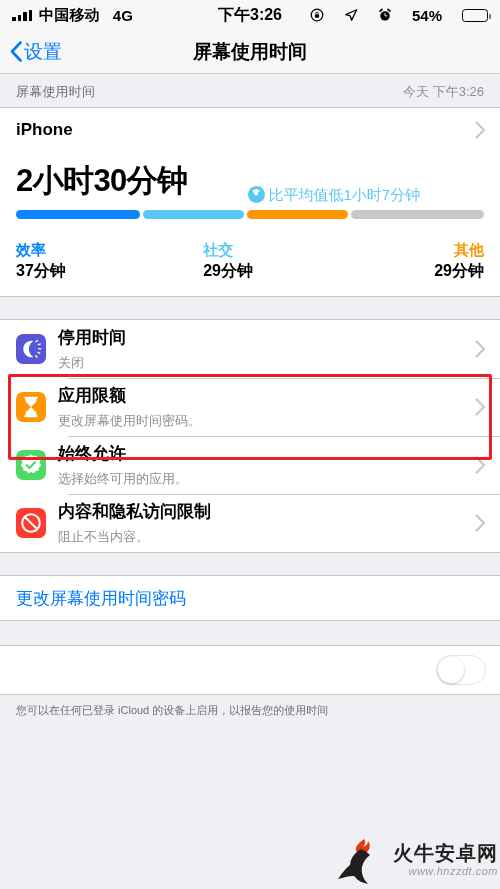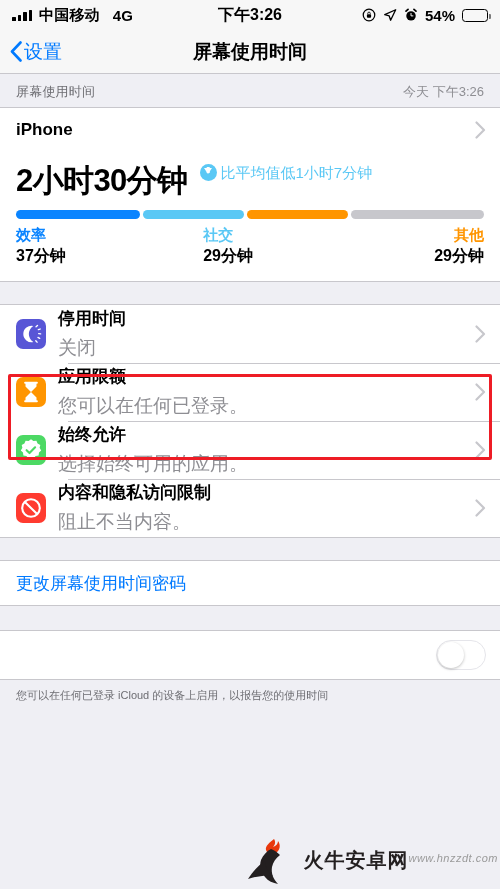--- a/index.html
+++ b/index.html
@@ -23,21 +23,21 @@
   .signal { display: flex; align-items: flex-end; gap: 2px; height: 12px; }
   .signal i { width: 3.5px; background: #000; border-radius: .5px; display:block; }
   .signal i:nth-child(1){height:4px;} .signal i:nth-child(2){height:6.5px;}
   .signal i:nth-child(3){height:9px;} .signal i:nth-child(4){height:11.5px;}
   .carrier { font-size: 15px; font-weight: bold; letter-spacing: .2px; }
   .net { font-size: 15px; font-weight: bold; margin-left: 6px; }
   .sb-center {
     position: absolute; left: 0; right: 0; text-align: center;
     font-size: 16px; font-weight: bold; pointer-events: none;
   }
-  .sb-right { margin-left: auto; display: flex; align-items: center; gap: 7px; z-index: 2; }
+  .sb-right { margin-left: auto; display: flex; align-items: center; gap: 20px; z-index: 2; }
   .ico-lock, .ico-loc, .ico-alarm { width: 14px; height: 14px; display:block; }
   .batt-pct { font-size: 15px; font-weight: bold; }
   .batt { width: 26px; height: 13px; border: 1.4px solid #000; border-radius: 3.5px;
           position: relative; padding: 1.3px; }
   .batt::after { content:""; position:absolute; right:-4px; top:4px; width:2px; height:5px;
                  background:#000; border-radius:0 1px 1px 0; opacity:.5; }
   .batt-fill { height: 100%; background: #000; border-radius: 1.5px; }
 
   
   .navbar {
@@ -65,51 +65,51 @@
          background: #fff; position: relative; cursor: pointer; }
   .row + .row::before {
     content:""; position: absolute; left: 16px; right: 0; top: 0; height: .5px; background: #c8c7cc;
   }
   .row.has-icon + .row.has-icon::before { left: 68px; }
   .row-title { font-size: 17px; color: #000; font-weight: bold; }
   .chev { margin-left: auto; color: #c7c7cc; flex: none; }
 
   
   .summary { background: #fff; padding: 6px 16px 14px 16px; }
-  .summary-top { display: flex; align-items: flex-start; }
+  .summary-top { display: flex; align-items: flex-end; gap: 48px; }
   .total { font-size: 31px; font-weight: bold; letter-spacing: -.6px; color: #000;
            line-height: 46px; white-space: nowrap; }
   .compare { margin-left: 12px; margin-top: 5px; display: flex; align-items: flex-start;
              color: #5ac8f5; font-size: 15px; line-height: 19px; max-width: 215px; }
   .compare .dot { flex: none; width: 17px; height: 17px; border-radius: 50%; background: #5ac8f5;
                   margin-right: 4px; margin-top: 1px; position: relative; }
   .compare .dot::after {
     content: ""; position: absolute; left: 50%; top: 3.5px; transform: translateX(-50%);
     width: 0; height: 0; border-left: 4px solid transparent; border-right: 4px solid transparent;
     border-top: 6px solid #fff;
   }
   .compare .dot::before {
     content: ""; position: absolute; left: 50%; top: 3px; transform: translateX(-50%);
     width: 2.6px; height: 6px; background: #fff;
   }
   .bar { display: flex; gap: 3px; margin-top: 6px; height: 9px; }
   .bar span { border-radius: 4.5px; display: block; }
   .legend { display: flex; margin-top: 7px; }
   .leg { font-size: 15px; }
-  .leg .lbl { font-weight: bold; }
+  .leg .lbl { font-weight: bold; margin-top: 15px; }
   .leg .val { color: #000; font-size: 16px; font-weight: bold; margin-top: 1px; }
 
   
   .app-icon {
     width: 30px; height: 30px; border-radius: 7px; flex: none; margin-right: 12px;
     display: flex; align-items: center; justify-content: center;
   }
   .row.two-line { min-height: 58px; }
   .row-texts { display: flex; flex-direction: column; justify-content: center; }
-  .row-sub { font-size: 19px; color: #8e8e93; margin-top: 5px; }
+  .row-sub { font-size: 13px; color: #8e8e93; margin-top: 5px; }
 
   .blue-link { color: #007aff; font-size: 17px; }
 
   
   .switch { margin-left: auto; width: 50px; height: 30px; border-radius: 16px;
             background: #fff; border: 1.5px solid #e5e5ea; position: relative; flex: none; }
   .knob { position: absolute; top: 1px; left: 1px; width: 26px; height: 26px;
           border-radius: 50%; background: #fff; box-shadow: 0 1px 3px rgba(0,0,0,.25); }
 
   .footnote { font-size: 11px; color: #6d6d72; line-height: 17px; padding: 7px 16px 0 16px; }
@@ -118,21 +118,21 @@
   .annotation {
     position: absolute; border: 3px solid #ee1c25; border-radius: 2px;
     pointer-events: none; z-index: 30;
   }
 
   
   .watermark {
     position: absolute; right: 2px; bottom: 2px; z-index: 40;
     display: flex; align-items: center; pointer-events: none;
   }
-  .wm-text { display: flex; flex-direction: row; line-height: 1; }
+  .wm-text { display: flex; flex-direction: column; line-height: 1; align-items: flex-end; }
   .wm-main { font-size: 20px; font-weight: bold; color: #231f20; letter-spacing: 1px; }
   .wm-url { font-size: 11px; color: #9a9a9a; letter-spacing: .5px; margin-top: 3px; font-style: italic; }
 </style>
 </head>
 <body>
 
 <div class="screen">
 
   <div class="statusbar">
     <div class="sb-left">
@@ -249,21 +249,21 @@
       <div class="row two-line has-icon">
         <span class="app-icon" style="background: rgb(255, 149, 0);">
           <svg width="20" height="22" viewBox="0 0 20 24">
             <path d="M4 2h12v4l-6 6 6 6v4H4v-4l6-6L4 6z" fill="#fff"></path>
             <rect x="2.5" y="0.8" width="15" height="2.2" rx="1.1" fill="#fff"></rect>
             <rect x="2.5" y="21" width="15" height="2.2" rx="1.1" fill="#fff"></rect>
           </svg>
         </span>
         <div class="row-texts">
           <div class="row-title">应用限额</div>
-          <div class="row-sub">您可以在任何已登录。</div>
+          <div class="row-sub">更改屏幕使用时间密码。</div>
         </div>
         <svg class="chev" width="11" height="18" viewBox="0 0 11 18">
           <path d="M1.5 1.5L9 9l-7.5 7.5" fill="none" stroke="#c7c7cc" stroke-width="2.2" stroke-linecap="round" stroke-linejoin="round"></path>
         </svg>
       </div>
       <div class="row two-line has-icon">
         <span class="app-icon" style="background: rgb(76, 217, 100);">
           <svg width="24" height="24" viewBox="0 0 24 24">
             <path d="M12 1.2l2.4 1.8 3-.3 1.2 2.8 2.7 1.4-.7 2.9 1.6 2.6-2.2 2-.4 3-3 .5-1.9 2.3-2.7-1.3-2.7 1.3-1.9-2.3-3-.5-.4-3-2.2-2L3.4 9.8 2.7 6.9l2.7-1.4L6.6 2.7l3 .3z" fill="#fff"></path>
             <path d="M7.6 12.2l2.9 2.9 5.6-5.8" fill="none" stroke="#4cd964" stroke-width="2.1" stroke-linecap="round" stroke-linejoin="round"></path>

